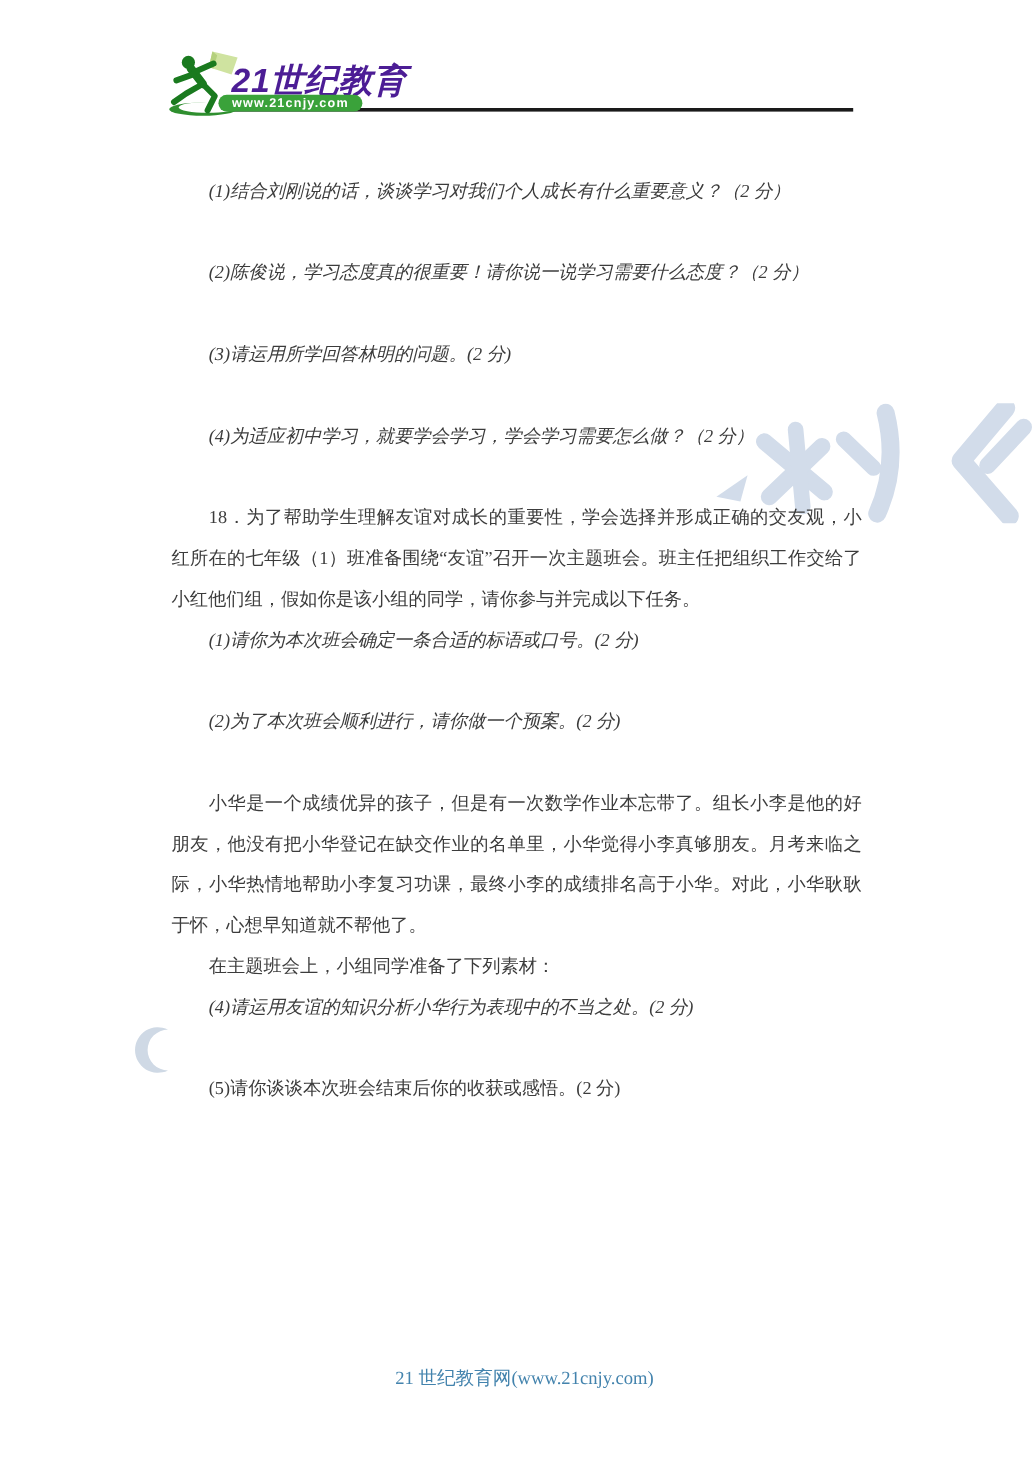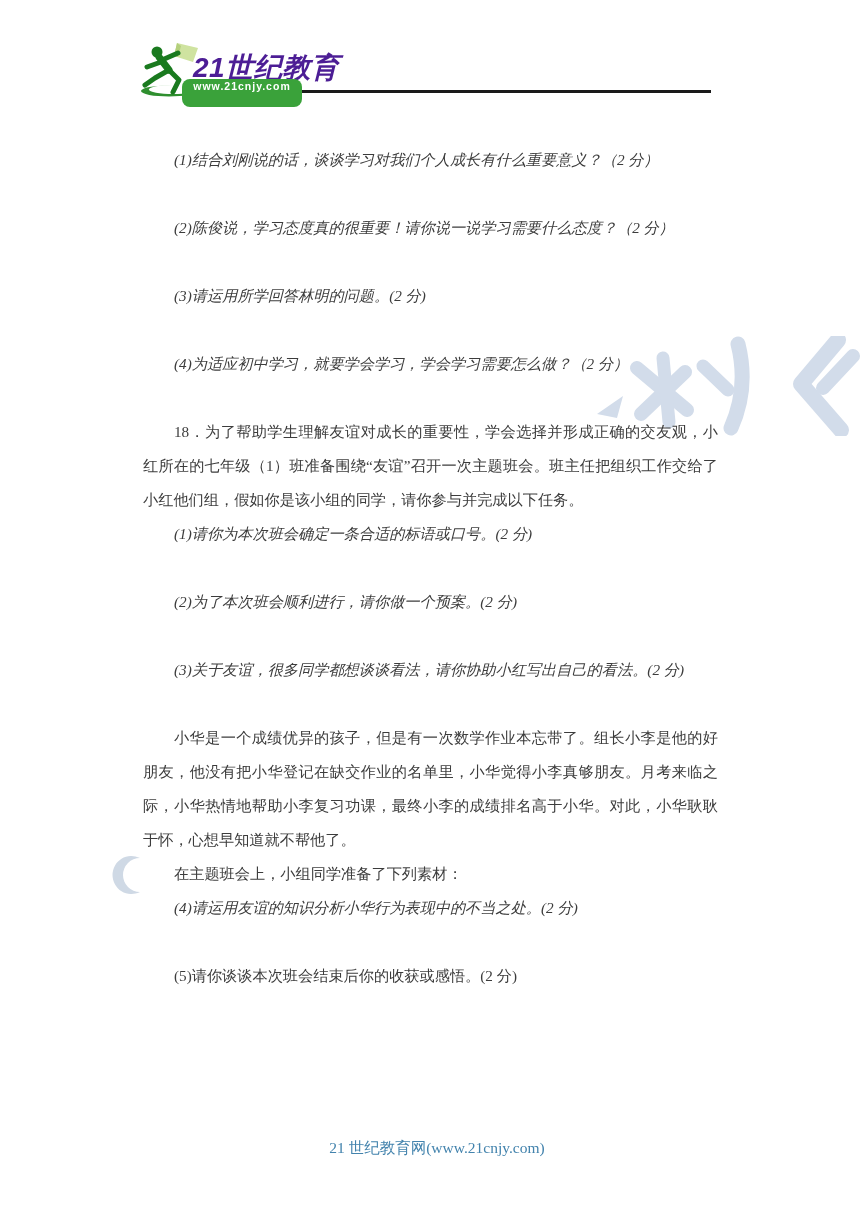--- a/index.html
+++ b/index.html
@@ -13,21 +13,21 @@
   
   .logo { position:absolute; left:140px; top:42px; width:175px; height:56px; z-index:3; }
   .runner-svg { position:absolute; left:0; top:0; width:62px; height:56px; }
   .brand {
     position:absolute; left:53px; top:7px; white-space:nowrap;
     font-family:"Liberation Sans","DejaVu Sans",sans-serif;
     font-weight:bold; font-style:italic; font-size:28px; letter-spacing:0.5px;
     color:#4c1d95;
   }
   .brand-bar {
-    position:absolute; left:42px; top:37px; width:120px; height:28px;
+    position:absolute; left:42px; top:37px; width:120px; height:14px;
     background:#3aa23a; border-radius:8px; text-align:center;
     font-family:"Liberation Sans","DejaVu Sans",sans-serif;
     font-weight:bold; font-size:10.5px; line-height:14px; letter-spacing:1px;
     color:#ffffff;
   }
   .platform {
     position:absolute; left:143px; top:71px; width:568px; text-align:right;
     font-size:15px; color:#2b2b2b; z-index:2;
   }
   .header-line {
@@ -95,21 +95,20 @@
 
   <main>
     <p class="gap">(1)结合刘刚说的话，谈谈学习对我们个人成长有什么重要意义？（2 分）</p>
     <p class="gap">(2)陈俊说，学习态度真的很重要！请你说一说学习需要什么态度？（2 分）</p>
     <p class="gap">(3)请运用所学回答林明的问题。(2 分)</p>
     <p class="gap">(4)为适应初中学习，就要学会学习，学会学习需要怎么做？（2 分）</p>
 
     <p>18．为了帮助学生理解友谊对成长的重要性，学会选择并形成正确的交友观，小红所在的七年级（1）班准备围绕“友谊”召开一次主题班会。班主任把组织工作交给了小红他们组，假如你是该小组的同学，请你参与并完成以下任务。</p>
     <p class="gap">(1)请你为本次班会确定一条合适的标语或口号。(2 分)</p>
     <p class="gap">(2)为了本次班会顺利进行，请你做一个预案。(2 分)</p>
-    <p class="gap">(3)关于友谊，很多同学都想谈谈看法，请你协助小红写出自己的看法。(2 分)</p>
 
     <p>小华是一个成绩优异的孩子，但是有一次数学作业本忘带了。组长小李是他的好朋友，他没有把小华登记在缺交作业的名单里，小华觉得小李真够朋友。月考来临之际，小华热情地帮助小李复习功课，最终小李的成绩排名高于小华。对此，小华耿耿于怀，心想早知道就不帮他了。</p>
     <p>在主题班会上，小组同学准备了下列素材：</p>
     <p class="gap">(4)请运用友谊的知识分析小华行为表现中的不当之处。(2 分)</p>
     <p>(5)请你谈谈本次班会结束后你的收获或感悟。(2 分)</p>
   </main>
 
   <div class="footer">
     <span>21 世纪教育网(www.21cnjy.com)</span>
   </div>

